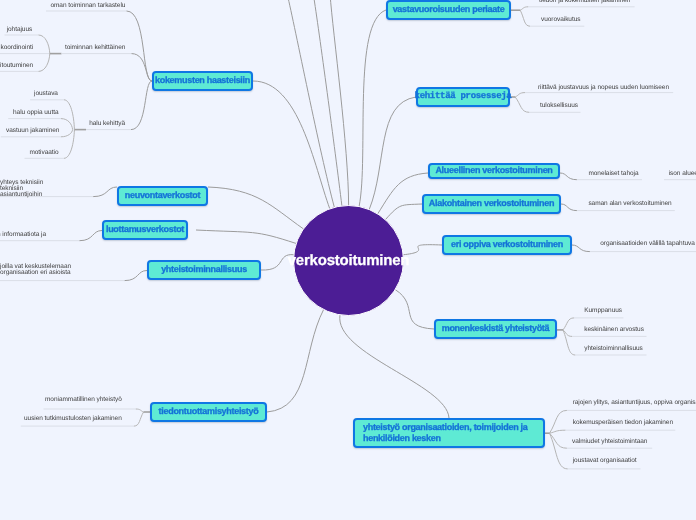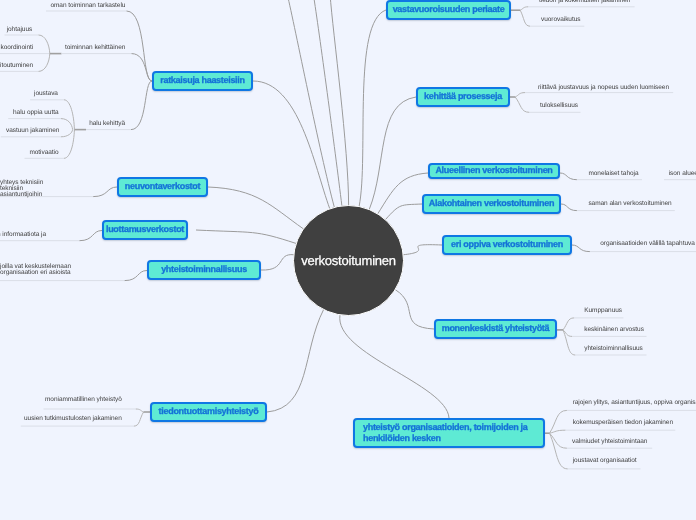--- a/index.html
+++ b/index.html
@@ -8,22 +8,22 @@
      font-family:"Liberation Sans",sans-serif;overflow:hidden;position:relative;
      -webkit-font-smoothing:antialiased;text-rendering:geometricPrecision;}
 #stage{position:absolute;left:0;top:0;width:696px;height:520px;transform:translateZ(0);}
 svg#links{position:absolute;left:0;top:0;width:696px;height:520px;overflow:visible;}
 .node{position:absolute;background:#5eead4;border:2px solid #0f77e4;border-radius:4px;
       color:#1472d8;font-weight:bold;font-size:9px;letter-spacing:-0.3px;
       display:flex;align-items:center;justify-content:center;box-sizing:border-box;
       box-shadow:0 1px 1.5px rgba(40,60,90,.22);white-space:nowrap;line-height:11.5px;
       text-align:center;-webkit-font-smoothing:antialiased;-webkit-text-stroke:0.3px #1472d8;}
 .node.multiline{white-space:normal;justify-content:flex-start;text-align:left;padding:0 8px;}
-.center-node{position:absolute;border-radius:50%;background:#404040;color:#ffffff;
-      font-weight:normal;font-size:13px;letter-spacing:-0.22px;display:flex;
+.center-node{position:absolute;border-radius:50%;background:#4c1d95;color:#ffffff;
+      font-weight:bold;font-size:15px;letter-spacing:-0.22px;display:flex;
       align-items:center;justify-content:center;box-sizing:border-box;
       -webkit-font-smoothing:antialiased;-webkit-text-stroke:0.25px #ffffff;
       border:1.6px solid #ffffff;}
 .leaf{position:absolute;font-size:6.5px;line-height:6px;color:#3d3d3d;white-space:nowrap;
       letter-spacing:-0.05px;-webkit-font-smoothing:antialiased;}
 .leaf.wrap{white-space:normal;}
 </style>
 </head>
 <body>
 
@@ -106,31 +106,31 @@
       <path d="M428 173C400 175,393.6431374598224 188.4159118267038,377.7455595328263 213.85735471139657" fill="none" stroke="#9b9b9b" stroke-width="1" stroke-linecap="butt"></path>
       <path d="M416 97C376 103,387.18447912183893 165.0000629796209,369.20336263787516 209.5048879988267" fill="none" stroke="#9b9b9b" stroke-width="1" stroke-linecap="butt"></path>
       <path d="M386 10C352 22,369.01656250529027 155.46589137109993,359.09449474570994 206.51050491037847" fill="none" stroke="#9b9b9b" stroke-width="1" stroke-linecap="butt"></path>
       <path d="M287.2 -6C295.2 28,319.3534479034152 151.35038162933526,334.3649525193614 207.37407955410123" fill="none" stroke="#9b9b9b" stroke-width="1" stroke-linecap="butt"></path>
       <path d="M313.3 -6C319.3 32,334.8287641952184 148.3422848645306,341.89718611271695 205.9099616597273" fill="none" stroke="#9b9b9b" stroke-width="1" stroke-linecap="butt"></path>
       <path d="M330 -6C333 34,348.6 147.5,348.6 205.5" fill="none" stroke="#9b9b9b" stroke-width="1" stroke-linecap="butt"></path>
     </svg>
 
   <div class="center-node" style="left:293px;top:205px;width:111px;height:111px;">verkostoituminen</div>
 
-  <div class="node" style="left:152px;top:71px;width:101px;height:20px;">ratkaisuja haasteisiin</div>
-  <div class="node" style="left:117px;top:177px;width:91px;height:20px;">neuvontaverkostot</div>
+  <div class="node" style="left:152px;top:71px;width:101px;height:20px;">kokemusten haasteisiin</div>
+  <div class="node" style="left:117px;top:186px;width:91px;height:20px;">neuvontaverkostot</div>
   <div class="node" style="left:102px;top:220px;width:86px;height:20px;">luottamusverkostot</div>
   <div class="node" style="left:147px;top:260px;width:114px;height:20px;">yhteistoiminnallisuus</div>
   <div class="node" style="left:150px;top:402px;width:117px;height:20px;">tiedontuottamisyhteistyö</div>
   <div class="node multiline" style="left:353px;top:418px;width:192px;height:30px;">yhteistyö organisaatioiden, toimijoiden ja henkilöiden kesken</div>
   <div class="node" style="left:434px;top:319px;width:123px;height:20px;">monenkeskistä yhteistyötä</div>
   <div class="node" style="left:442px;top:235px;width:130px;height:20px;">eri oppiva verkostoituminen</div>
   <div class="node" style="left:422px;top:194px;width:139px;height:20px;">Alakohtainen verkostoituminen</div>
   <div class="node" style="left:428px;top:163px;width:132px;height:16px;">Alueellinen verkostoituminen</div>
-  <div class="node" style="left:416px;top:87px;width:94px;height:20px;">kehittää prosesseja</div>
+  <div class="node" style="left:416px;top:87px;width:94px;height:20px;font-family:Liberation Mono, monospace;">kehittää prosesseja</div>
   <div class="node" style="left:386px;top:0px;width:125px;height:20px;">vastavuoroisuuden periaate</div>
 
   <div class="leaf" style="left:50.4px;top:2.5px;">oman toiminnan tarkastelu</div>
   <div class="leaf" style="left:64.9px;top:45.1px;">toiminnan kehittäinen</div>
   <div class="leaf" style="right:663.8px;top:26.5px;">johtajuus</div>
   <div class="leaf" style="right:662.9px;top:45.1px;">koordinointi</div>
   <div class="leaf" style="right:662.9px;top:62.9px;">sitoutuminen</div>
   <div class="leaf" style="left:89.2px;top:121.1px;">halu kehittyä</div>
   <div class="leaf" style="right:638.1px;top:91.3px;">joustava</div>
   <div class="leaf" style="right:637.5px;top:110.1px;">halu oppia uutta</div>

